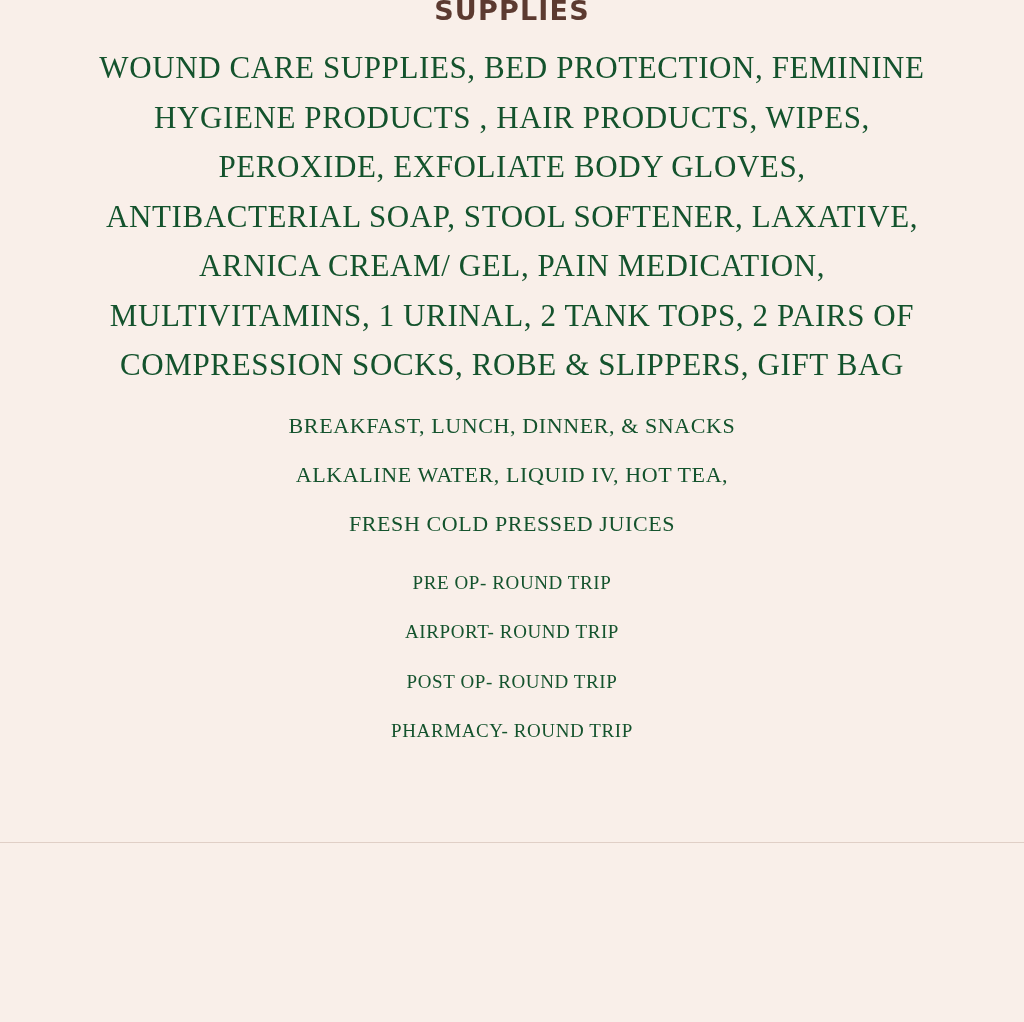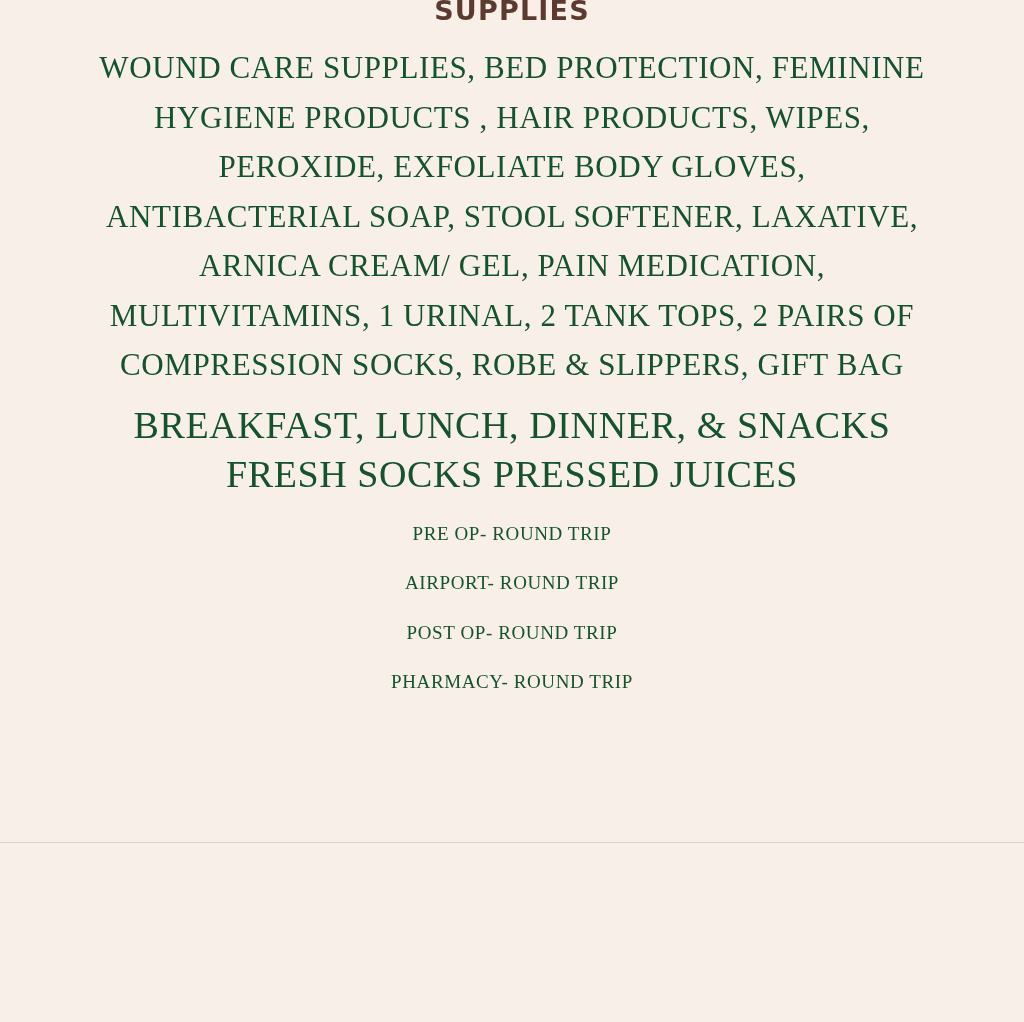--- a/index.html
+++ b/index.html
@@ -52,21 +52,21 @@
     margin-top: 16px;
     padding: 0 60px;
   }
 
   
   #meals-heading {
     margin-top: 64px;
     font-size: 25px;
   }
   .meals-line {
-    font-size: 38px;
+    font-size: 22px;
     line-height: 49px;
   }
   #meals-lines {
     margin-top: 11px;
   }
 
   
   #transport-heading {
     margin-top: 63px;
     font-size: 25px;
@@ -94,21 +94,22 @@
 <div class="page">
 
   <div class="section">
     <div class="section-heading" id="supplies-heading">SUPPLIES</div>
     <div class="body-text" id="supplies-body">WOUND CARE SUPPLIES, BED PROTECTION, FEMININE HYGIENE PRODUCTS , HAIR PRODUCTS, WIPES, PEROXIDE, EXFOLIATE BODY GLOVES, ANTIBACTERIAL SOAP, STOOL SOFTENER, LAXATIVE, ARNICA CREAM/ GEL, PAIN MEDICATION, MULTIVITAMINS, 1 URINAL, 2 TANK TOPS, 2 PAIRS OF COMPRESSION SOCKS, ROBE &amp; SLIPPERS, GIFT BAG</div>
   </div>
 
   <div class="section">
     <div id="meals-lines">
       <div class="body-text meals-line">BREAKFAST, LUNCH, DINNER, &amp; SNACKS</div>
-      <div class="body-text meals-line">FRESH SOCKS PRESSED JUICES</div>
+      <div class="body-text meals-line">ALKALINE WATER, LIQUID IV, HOT TEA,</div>
+      <div class="body-text meals-line">FRESH COLD PRESSED JUICES</div>
     </div>
   </div>
 
   <div class="section">
     <div id="transport-lines">
       <div class="body-text transport-line">PRE OP- ROUND TRIP</div>
       <div class="body-text transport-line">AIRPORT- ROUND TRIP</div>
       <div class="body-text transport-line">POST OP- ROUND TRIP</div>
       <div class="body-text transport-line">PHARMACY- ROUND TRIP</div>
     </div>

